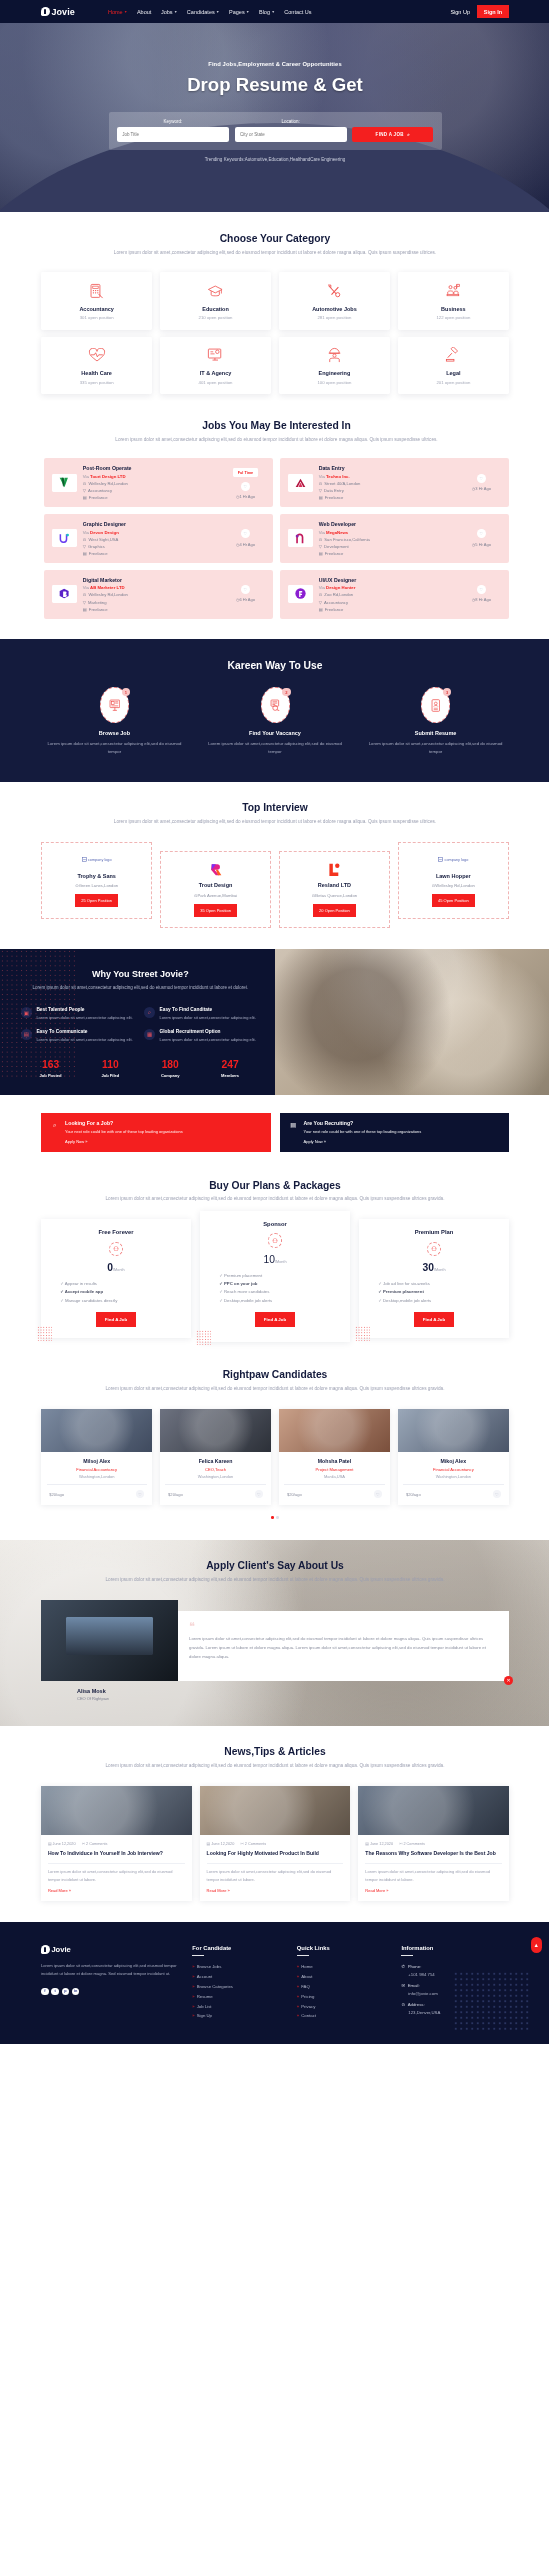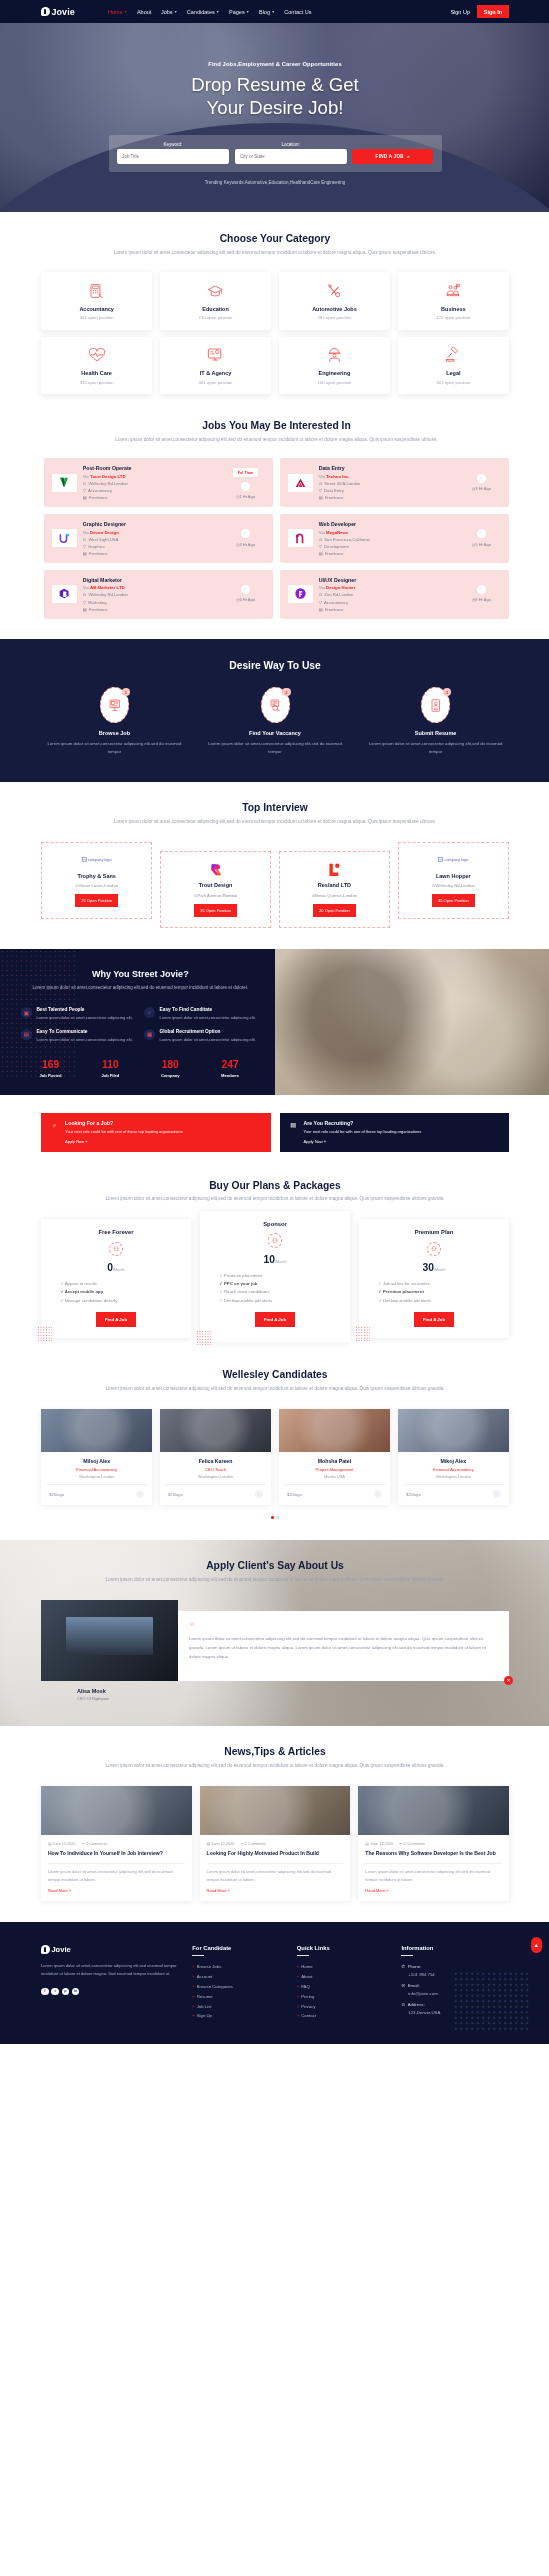--- a/index.html
+++ b/index.html
@@ -51,21 +51,21 @@
       linear-gradient(180deg, rgba(30,35,70,.45), rgba(25,30,62,.78));
   }
   .hero-curve {
     position:absolute; left:-12%; bottom:-124px; width:124%; height:213px;
     background:#343a5e; border-radius:50%/100% 100% 0 0; z-index:1;
     box-shadow:0 -0.7px 0 rgba(255,255,255,.04) inset;
   }
   .hero-inner { position:relative; z-index:4; text-align:center; padding-top:38px; }
   .hero-sub { color:#fff; font-size:5.8px; font-weight:bold; letter-spacing:0.1px; }
   .hero-title {
-    color:#fff; font-size:18.6px; font-weight:normal; line-height:1.22; margin-top:6.9px;
+    color:#fff; font-size:18.6px; font-weight:bold; line-height:1.22; margin-top:6.9px;
     text-shadow:0 0.7px 2.1px rgba(0,0,0,.35);
   }
   .search-box {
     margin:15px auto 0; width:333px; background:rgba(255,255,255,.2);
     padding:6.9px 8.2px 8.2px; border-radius:2.1px; display:flex; gap:5.5px; align-items:flex-end;
   }
   .sf { flex:1; }
   .sf label { display:block; color:#fff; font-size:4.5px; margin-bottom:2.7px; }
   .sf input {
     width:100%; height:15px; border:none; border-radius:2.1px; background:#fff;
@@ -361,21 +361,20 @@
       <a class="signin">Sign In</a>
     </div>
   </div>
 
   <div class="hero">
     <div class="hero-curve"></div>
     <div class="hero-inner">
       <div class="hero-sub">Find Jobs,Employment &amp; Career Opportunities</div>
       <div class="hero-title">
         <div>Drop Resume &amp; Get</div>
-        <div>Your Desire Job!</div>
       </div>
       <div class="search-box">
         <div class="sf">
           <label>Keyword:</label>
           <input type="text" placeholder="Job Title" style="">
         </div>
         <div class="sf">
           <label>Location:</label>
           <input type="text" placeholder="City or State" style="">
         </div>
@@ -671,21 +670,21 @@
         <div class="job-right">
           <div class="heart" style="margin-top:6.9px;">♡</div>
           <div class="job-time"><span>◷</span><span>8 Hr Ago</span></div>
         </div>
       </div>
 
     </div>
   </div>
 
   <div class="dark-sec">
-    <div class="sec-title">Desire Way To Use</div>
+    <div class="sec-title">Kareen Way To Use</div>
     <div class="steps">
       <div class="step">
         <div class="step-circle">
           <svg width="11.7" height="12.4" viewBox="0 0 17 18">
               <rect x="1.5" y="1.5" width="14" height="11" rx="1" fill="none" stroke="#ef5350" stroke-width="1.1"></rect>
               <rect x="3.5" y="3.5" width="4" height="4.5" fill="none" stroke="#ef5350" stroke-width="1"></rect>
               <path d="M9 4 h4.5 M9 6 h4.5 M3.5 10 h10" stroke="#ef5350" stroke-width="1"></path>
               <path d="M5.5 16.5 h6 M8.5 12.5 v4" stroke="#ef5350" stroke-width="1.1"></path>
             </svg>
           <span class="step-num">1</span>
@@ -813,21 +812,21 @@
         <div class="feat">
           <span class="feat-ico">▦</span>
           <div>
               <h4>Global Recruitment Option</h4>
               <p>Lorem ipsum dolor sit amet,consectetur adipiscing elit.</p>
             </div>
         </div>
       </div>
       <div class="stats">
         <div>
-            <div class="stat-num">169</div>
+            <div class="stat-num">163</div>
             <div class="stat-lbl">Job Posted</div>
           </div>
         <div>
             <div class="stat-num">110</div>
             <div class="stat-lbl">Job Filed</div>
           </div>
         <div>
             <div class="stat-num">180</div>
             <div class="stat-lbl">Company</div>
           </div>
@@ -874,21 +873,21 @@
           <li class="bold">✓ <span>Accept mobile app</span></li>
           <li>✓ <span>Manage candidates directly</span></li>
         </ul>
         <span class="plan-btn">Find A Job</span>
       </div>
 
       <div class="plan mid">
         <div class="plan-deco"></div>
         <div class="plan-name">Sponsor</div>
         <div class="plan-ico">⚇</div>
-        <div class="plan-price"><span style="font-size:10.3px;color:#131a3c;font-weight:bold;">10</span><span>/Month</span></div>
+        <div class="plan-price"><span style="font-size:10.3px;color:#131a3c;font-weight:normal;">10</span><span>/Month</span></div>
         <ul class="plan-feats">
           <li>✓ <span>Premium placement</span></li>
           <li class="bold">✓ <span>PPC on your job</span></li>
           <li>✓ <span>Reach more candidates</span></li>
           <li>✓ <span>Desktop,mobile job alerts</span></li>
         </ul>
         <span class="plan-btn">Find A Job</span>
       </div>
 
       <div class="plan">
@@ -901,21 +900,21 @@
           <li class="bold">✓ <span>Premium placement</span></li>
           <li>✓ <span>Desktop,mobile job alerts</span></li>
         </ul>
         <span class="plan-btn">Find A Job</span>
       </div>
 
     </div>
   </div>
 
   <div class="sec" style="padding-top:6.9px;">
-    <div class="sec-title">Wellesley Candidates</div>
+    <div class="sec-title">Rightpaw Candidates</div>
     <div class="sec-desc">Lorem ipsum dolor sit amet,consectetur adipiscing elit,sed do eiusmod tempor incididunt ut labore et dolore magna aliqua. Quis ipsum suspendisse ultrices gravida.</div>
     <div class="cand-grid">
       <div class="cand">
         <div class="cand-img a"></div>
         <div class="cand-body">
           <div class="cand-name">Milsoj Alex</div>
           <div class="cand-role">Financial Accountancy</div>
           <div class="cand-loc">Washington,London</div>
           <div class="cand-foot">
             <span class="cand-rate">$20/ago</span>

